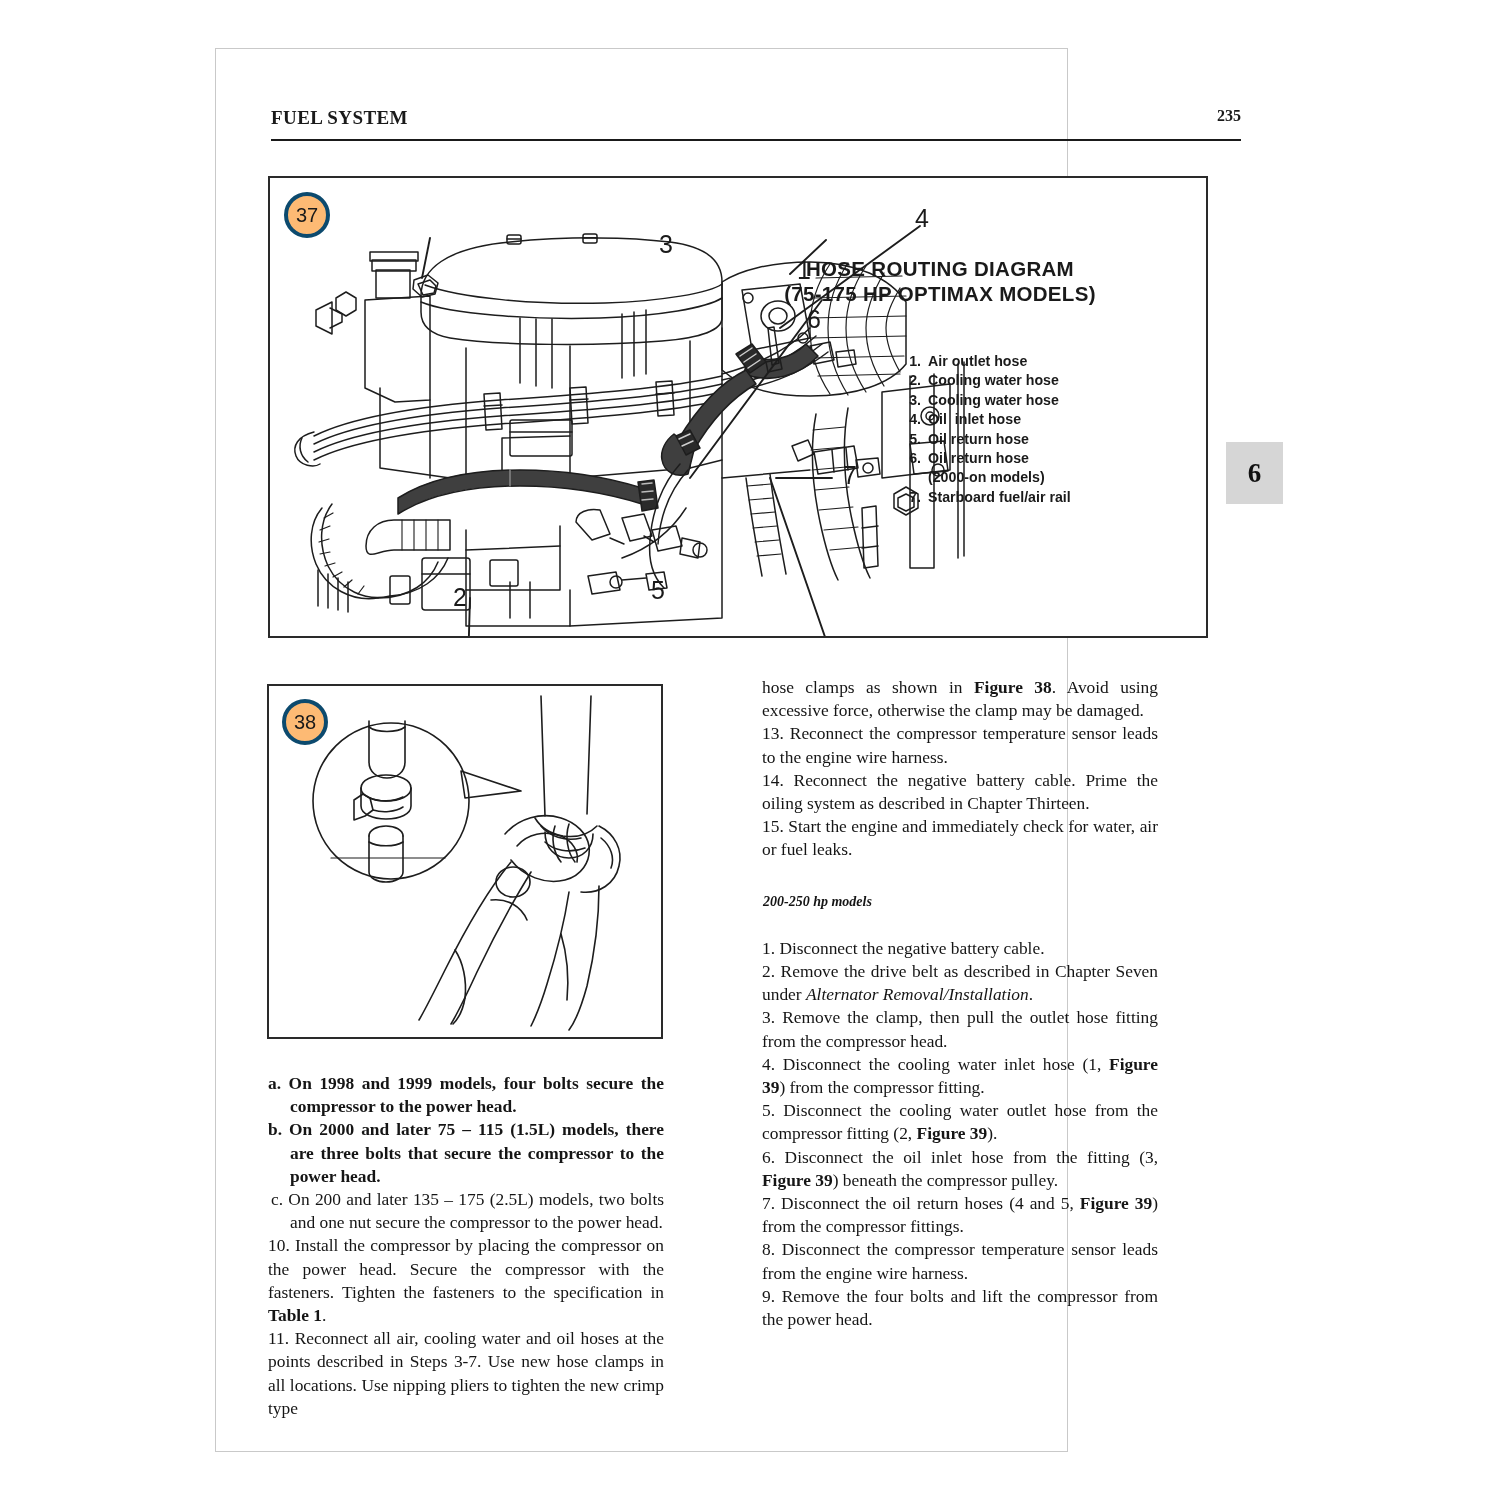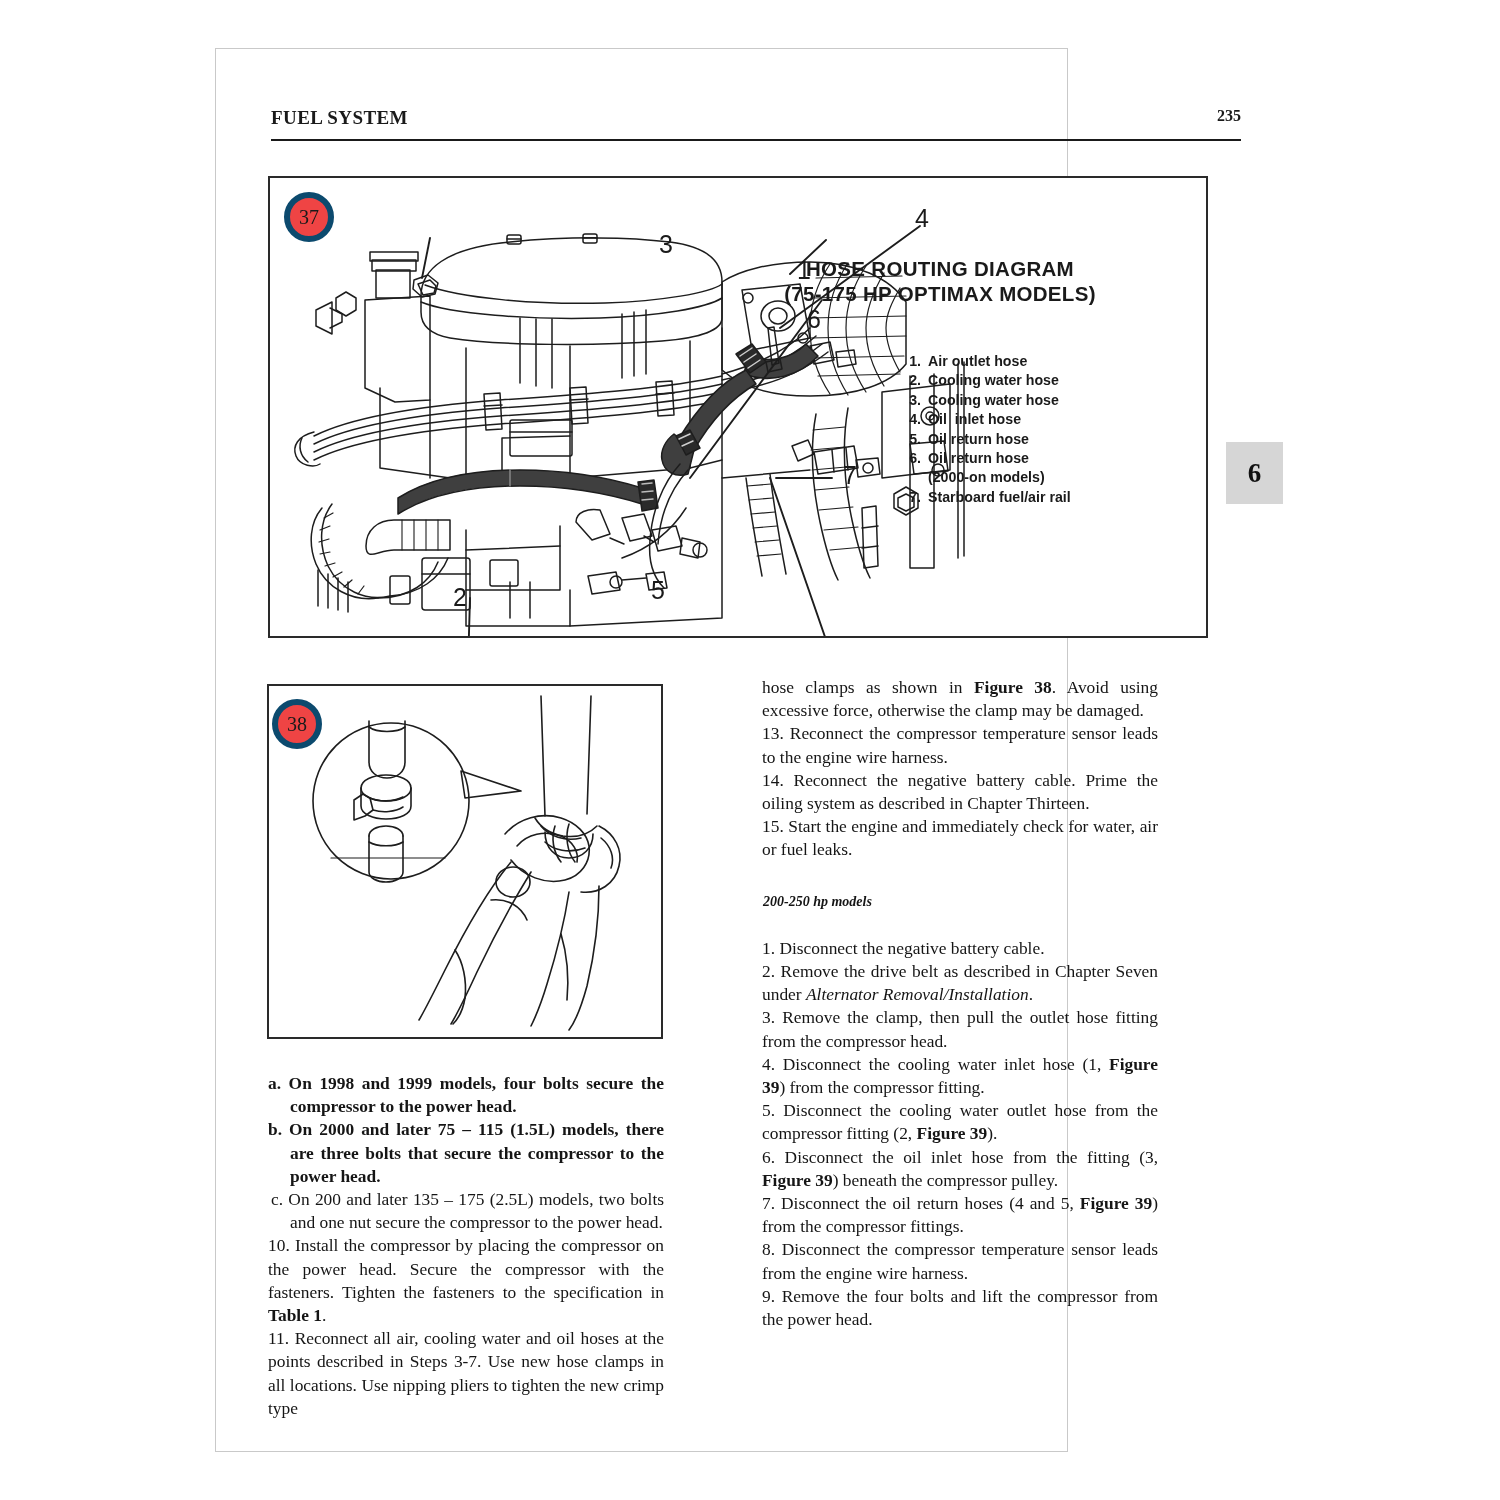--- a/index.html
+++ b/index.html
@@ -80,33 +80,33 @@
     box-sizing: border-box;
     overflow: hidden;
   }
   #fig37 { left: 52px; top: 127px; width: 940px; height: 462px; }
   #fig38 { left: 51px; top: 635px; width: 396px; height: 355px; }
 
   .fignum {
     position: absolute;
     width: 38px;
     height: 38px;
-    border: 6px solid #0c4a6e;
+    border: 4px solid #0c4a6e;
     border-radius: 50%;
     display: flex;
     align-items: center;
     justify-content: center;
-    font-family: Liberation Serif, serif;
+    font-family: Liberation Sans, sans-serif;
     font-size: 20px;
     color: #1a1a1a;
-    background: #ef4444;
+    background: #fdba74;
     z-index: 5;
   }
   #fig37 .fignum { left: 14px; top: 14px; }
-  #fig38 .fignum { left: 3px; top: 13px; }
+  #fig38 .fignum { left: 13px; top: 13px; }
 
   
   .legend-title {
     position: absolute;
     left: 415px;
     top: 78px;
     width: 510px;
     text-align: center;
     font-family: "Liberation Sans", sans-serif;
     font-weight: bold;

